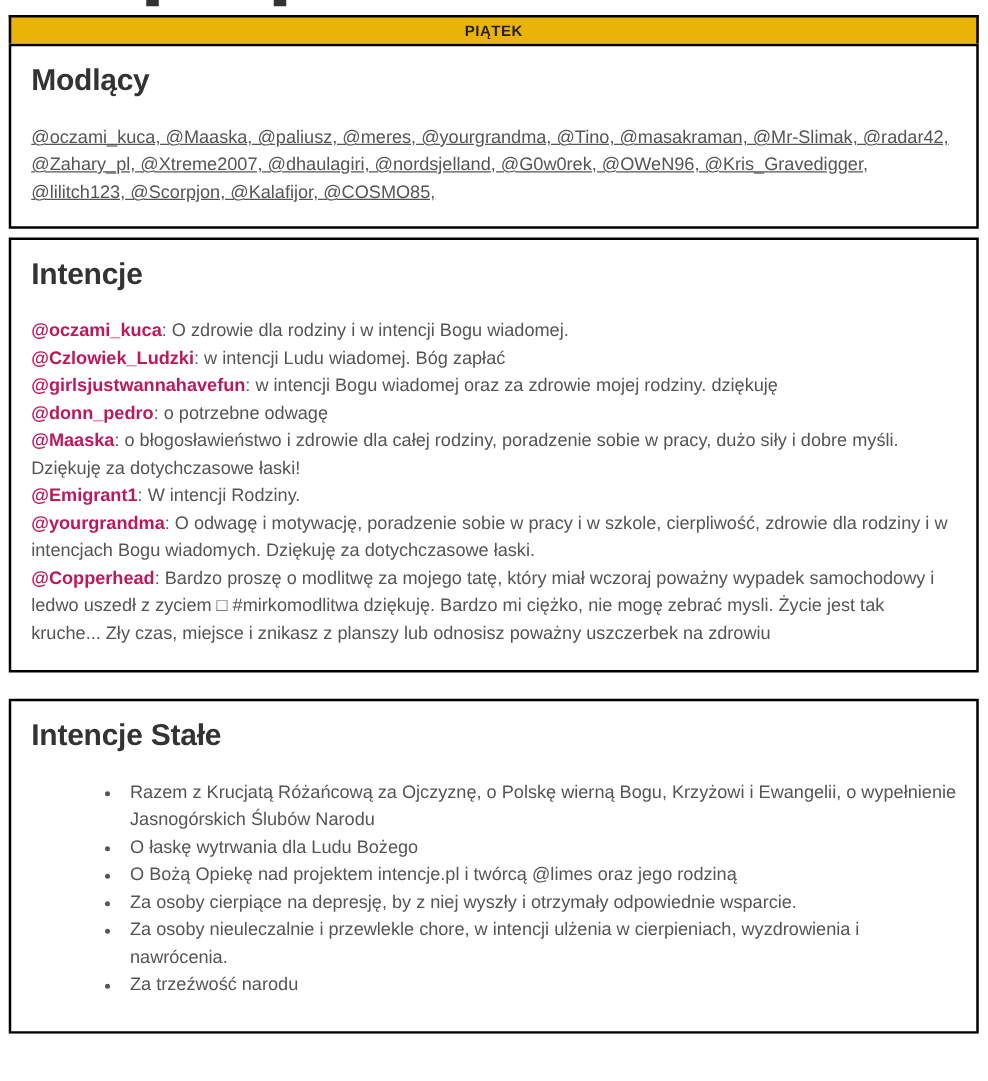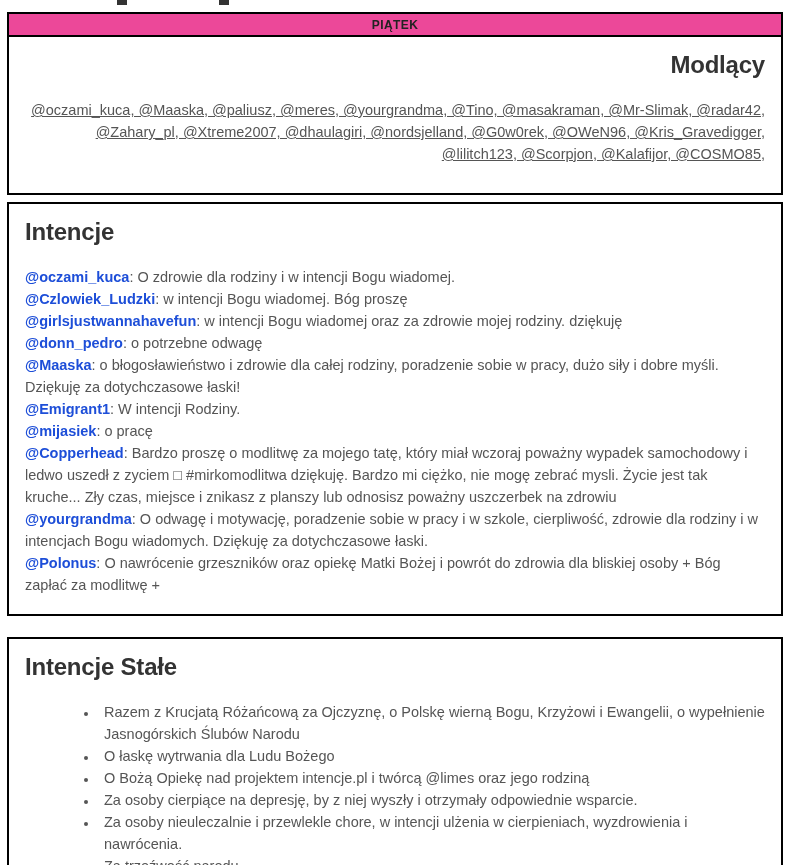--- a/index.html
+++ b/index.html
@@ -23,53 +23,53 @@
     top: 0;
     height: 5px;
     background: #333;
   }
   .frag-1 { left: 110px; width: 10px; }
   .frag-2 { left: 212px; width: 10px; }
 
   .day-header {
     border: 2px solid #000;
     border-bottom: 0;
-    background: #ec4899;
+    background: #eab308;
     text-align: center;
     font-size: 12px;
     font-weight: 700;
     letter-spacing: 0.4px;
     color: #222;
     padding: 4px 0 3px 0;
   }
   .panel {
     border: 2px solid #000;
     padding: 14px 16px 26px 16px;
     background: #fff;
   }
-  .panel.first   { padding-bottom: 28px; margin-bottom: 7px; text-align: right; }
+  .panel.first   { padding-bottom: 16px; margin-bottom: 7px; }
   .panel.second  { padding-bottom: 18px; margin-bottom: 21px; }
   .panel.third   { padding-bottom: 26px; }
 
   h2 {
     margin: 0 0 20px 0;
     font-size: 24px;
     font-weight: 700;
     color: #333;
     letter-spacing: -0.2px;
   }
   .body-text, .entry, li {
     font-size: 14.5px;
     line-height: 22px;
     color: #555;
     margin-left: 43px;
   }
   .users-par { margin: 0; text-decoration: underline; }
   .entry { margin: 0; }
-  .entry strong { color: #1d4ed8; font-weight: 700; }
+  .entry strong { color: #be185d; font-weight: 700; }
   ul.stale-list {
     margin: 0;
     padding-left: 30px;
     list-style: disc;
   }
   ul.stale-list li { padding-left: 6px; }
   ul.stale-list li::marker { color: #555; font-size: 12px; }
 </style>
 </head>
 <body>
@@ -85,29 +85,27 @@
 
   <div class="panel first">
     <h2>Modlący</h2>
     <p class="body-text users-par" id="modlacy-users">@oczami_kuca, @Maaska, @paliusz, @meres, @yourgrandma, @Tino, @masakraman, @Mr-Slimak, @radar42, @Zahary_pl, @Xtreme2007, @dhaulagiri, @nordsjelland, @G0w0rek, @OWeN96, @Kris_Gravedigger, @lilitch123, @Scorpjon, @Kalafijor, @COSMO85,</p>
   </div>
 
   <div class="panel second">
     <h2>Intencje</h2>
     <div id="intencje-entries">
         <p class="entry"><strong>@oczami_kuca</strong><span>: O zdrowie dla rodziny i w intencji Bogu wiadomej.</span></p>
-        <p class="entry"><strong>@Czlowiek_Ludzki</strong><span>: w intencji Bogu wiadomej. Bóg proszę</span></p>
+        <p class="entry"><strong>@Czlowiek_Ludzki</strong><span>: w intencji Ludu wiadomej. Bóg zapłać</span></p>
         <p class="entry"><strong>@girlsjustwannahavefun</strong><span>: w intencji Bogu wiadomej oraz za zdrowie mojej rodziny. dziękuję</span></p>
         <p class="entry"><strong>@donn_pedro</strong><span>: o potrzebne odwagę</span></p>
         <p class="entry"><strong>@Maaska</strong><span>: o błogosławieństwo i zdrowie dla całej rodziny, poradzenie sobie w pracy, dużo siły i dobre myśli. Dziękuję za dotychczasowe łaski!</span></p>
         <p class="entry"><strong>@Emigrant1</strong><span>: W intencji Rodziny.</span></p>
-        <p class="entry"><strong>@mijasiek</strong><span>: o pracę</span></p>
+        <p class="entry"><strong>@yourgrandma</strong><span>: O odwagę i motywację, poradzenie sobie w pracy i w szkole, cierpliwość, zdrowie dla rodziny i w intencjach Bogu wiadomych. Dziękuję za dotychczasowe łaski.</span></p>
         <p class="entry"><strong>@Copperhead</strong><span>: Bardzo proszę o modlitwę za mojego tatę, który miał wczoraj poważny wypadek samochodowy i ledwo uszedł z zyciem □ #mirkomodlitwa dziękuję. Bardzo mi ciężko, nie mogę zebrać mysli. Życie jest tak kruche... Zły czas, miejsce i znikasz z planszy lub odnosisz poważny uszczerbek na zdrowiu</span></p>
-        <p class="entry"><strong>@yourgrandma</strong><span>: O odwagę i motywację, poradzenie sobie w pracy i w szkole, cierpliwość, zdrowie dla rodziny i w intencjach Bogu wiadomych. Dziękuję za dotychczasowe łaski.</span></p>
-        <p class="entry"><strong>@Polonus</strong><span>: O nawrócenie grzeszników oraz opiekę Matki Bożej i powrót do zdrowia dla bliskiej osoby + Bóg zapłać za modlitwę +</span></p>
       </div>
   </div>
 
   <div class="panel third">
     <h2>Intencje Stałe</h2>
     <ul class="stale-list" id="stale-list">
         <li>Razem z Krucjatą Różańcową za Ojczyznę, o Polskę wierną Bogu, Krzyżowi i Ewangelii, o wypełnienie Jasnogórskich Ślubów Narodu</li>
         <li>O łaskę wytrwania dla Ludu Bożego</li>
         <li>O Bożą Opiekę nad projektem intencje.pl i twórcą @limes oraz jego rodziną</li>
         <li>Za osoby cierpiące na depresję, by z niej wyszły i otrzymały odpowiednie wsparcie.</li>

